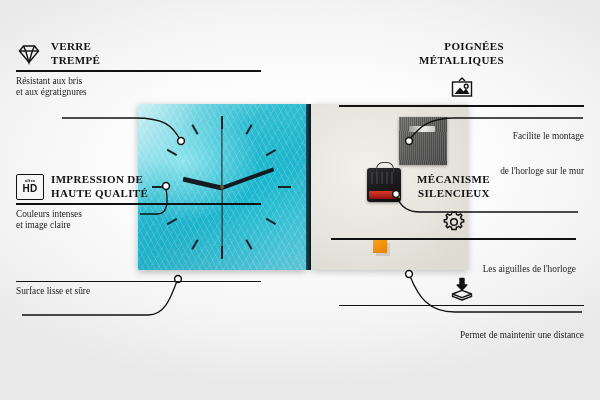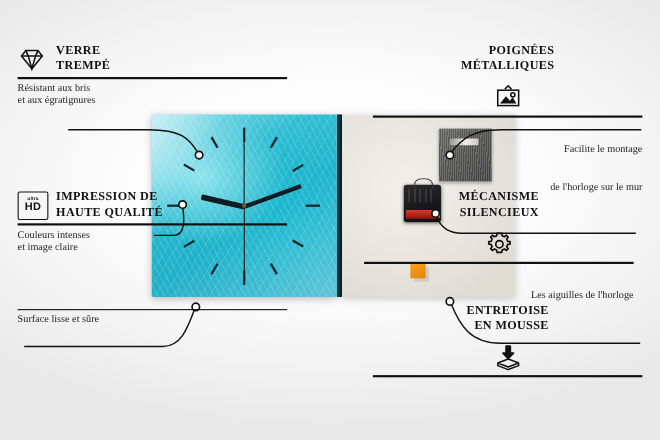--- a/index.html
+++ b/index.html
@@ -279,30 +279,27 @@
         </g>
           </svg>
       </span>
     </div>
     <div class="rule"></div>
     <div class="desc">Les aiguilles de l'horloge</div>
   </div>
 
   <div class="feat right" id="feat-entretoise">
     <div class="head">
-      <div>
-        <div class="title">ENTRETOISE</div>
-        <div class="title">EN MOUSSE</div>
-      </div>
       <span class="icon">
         <svg viewBox="0 0 26 26">
             <g fill="none" stroke="#111" stroke-width="1.4" stroke-linejoin="round">
           <path d="M11,2.5 L15,2.5 L15,9 L17.8,9 L13,14 L8.2,9 L11,9 Z" fill="#111"></path>
           <path d="M13,14.4 L22.5,18 L13,21.6 L3.5,18 Z"></path>
           <path d="M3.5,18.6 L3.5,20.4 L13,24 L22.5,20.4 L22.5,18.6"></path>
         </g>
           </svg>
       </span>
     </div>
     <div class="rule"></div>
+    <div class="desc">Permet de maintenir une distance</div>
   </div>
 
 </div>
 
 </body></html>

